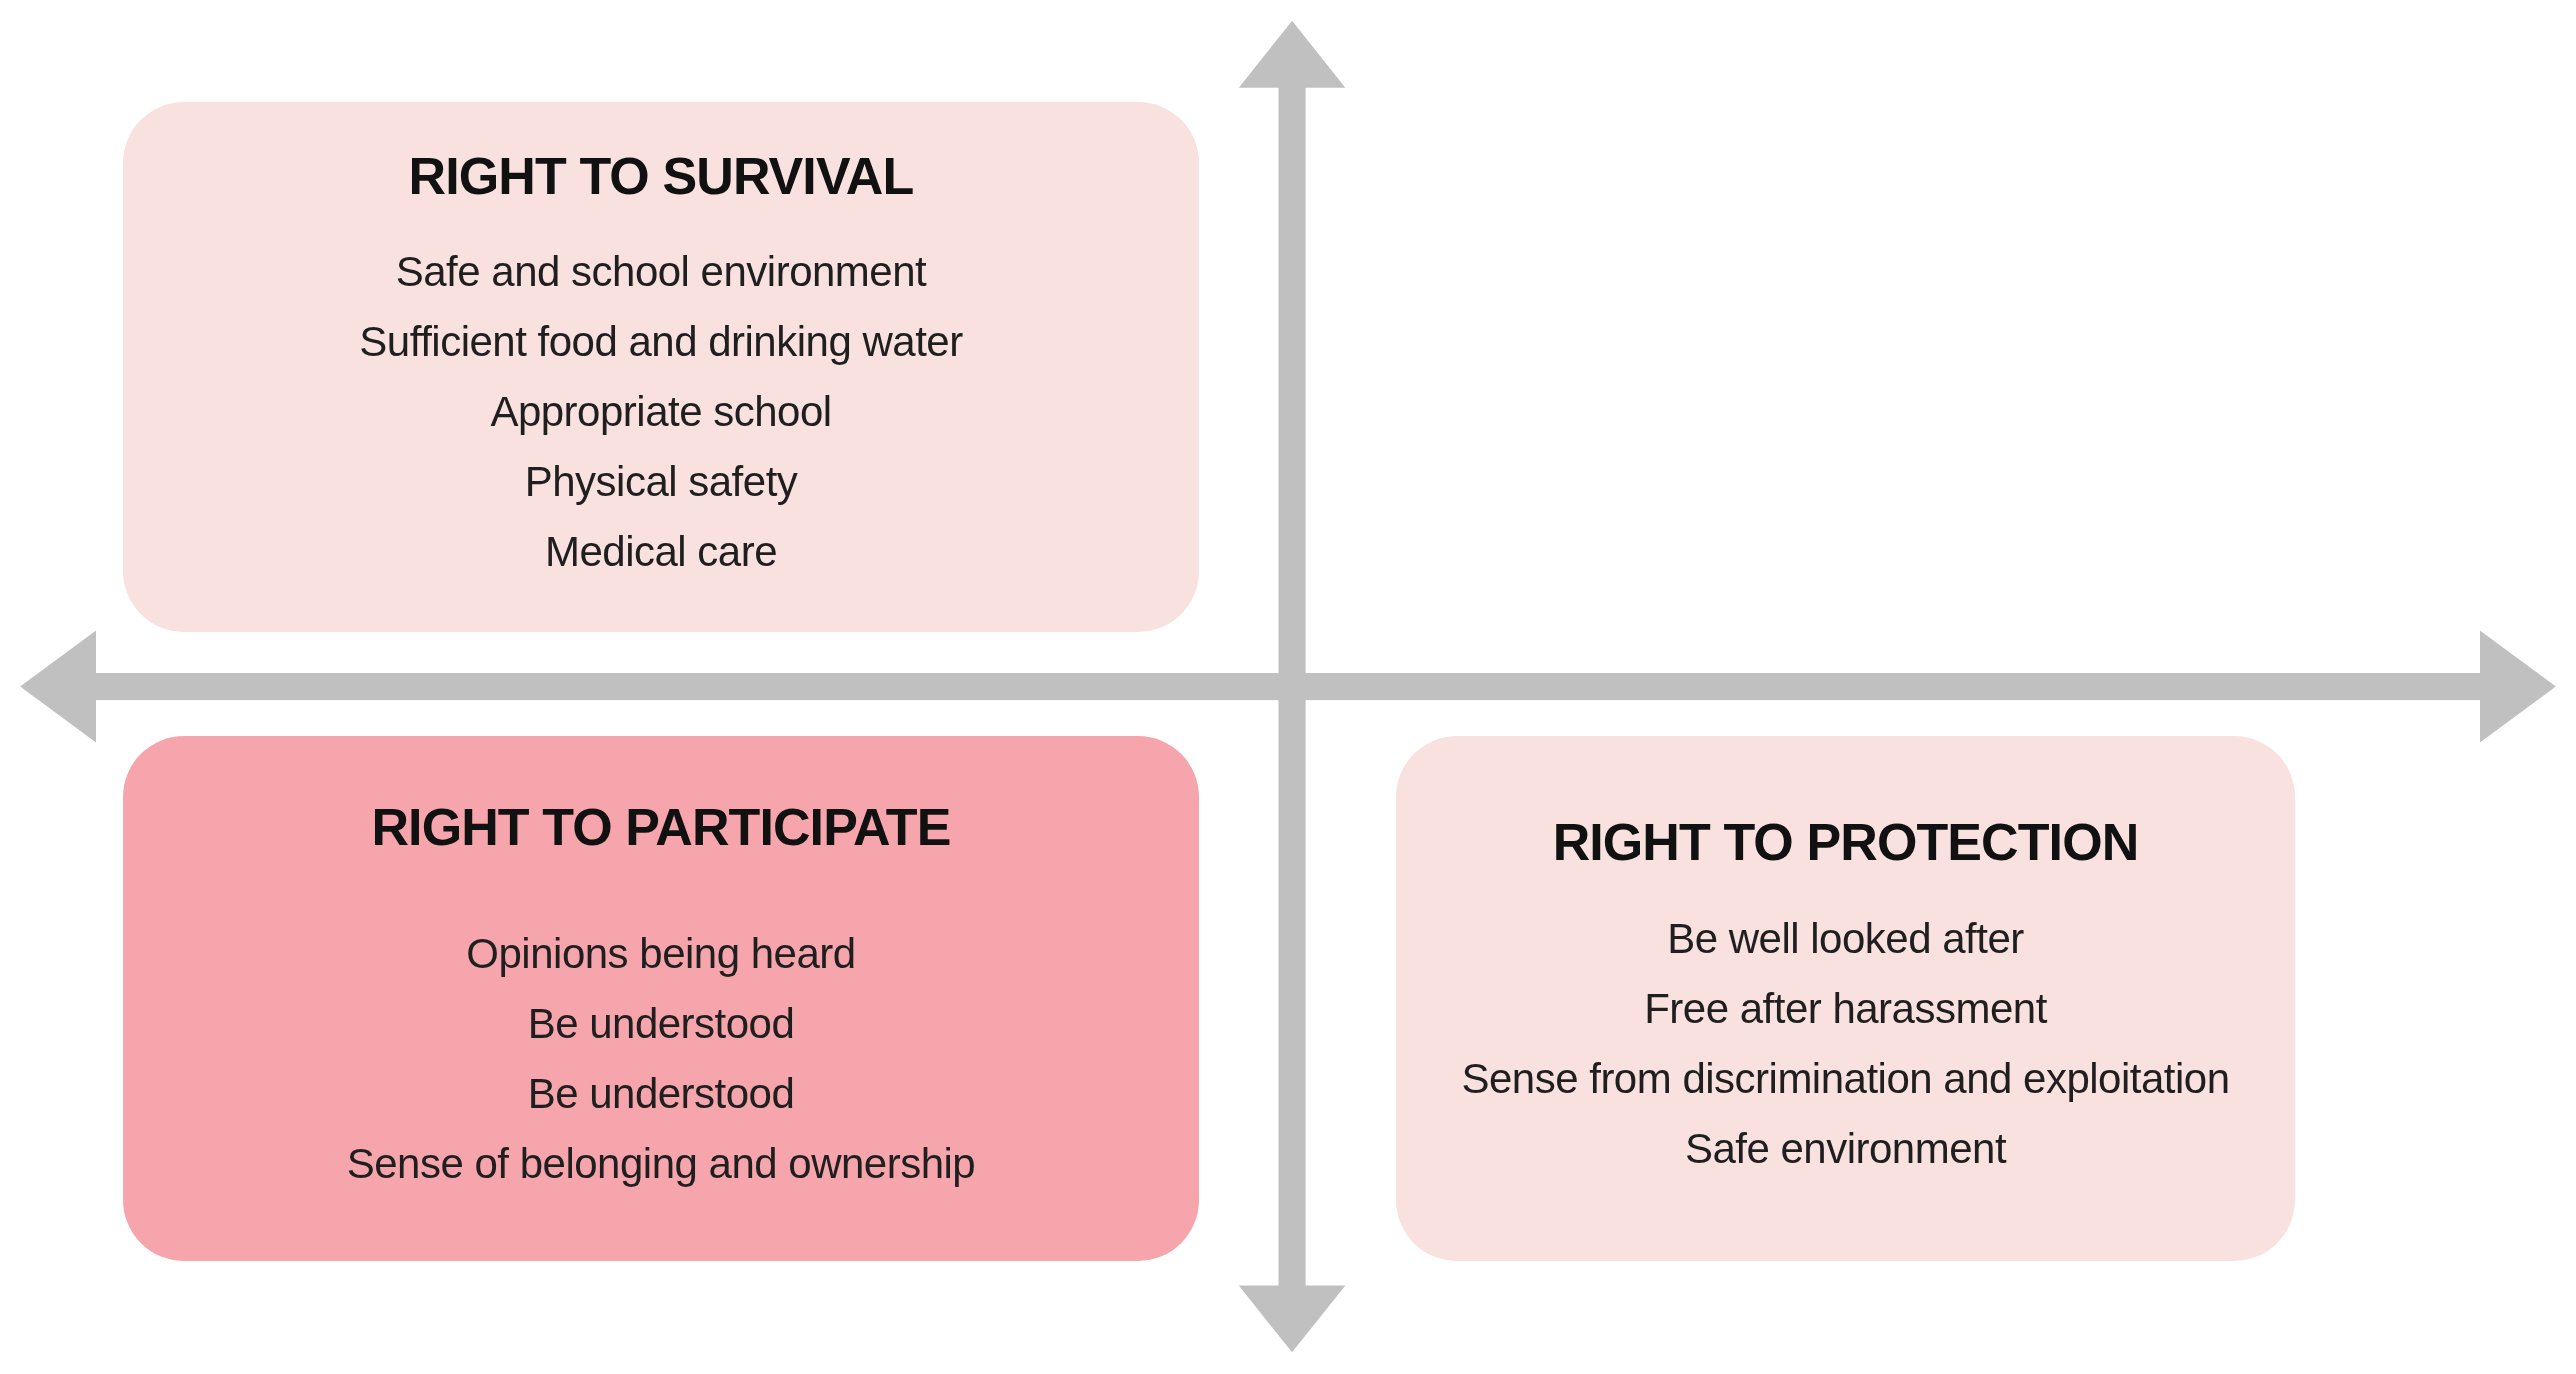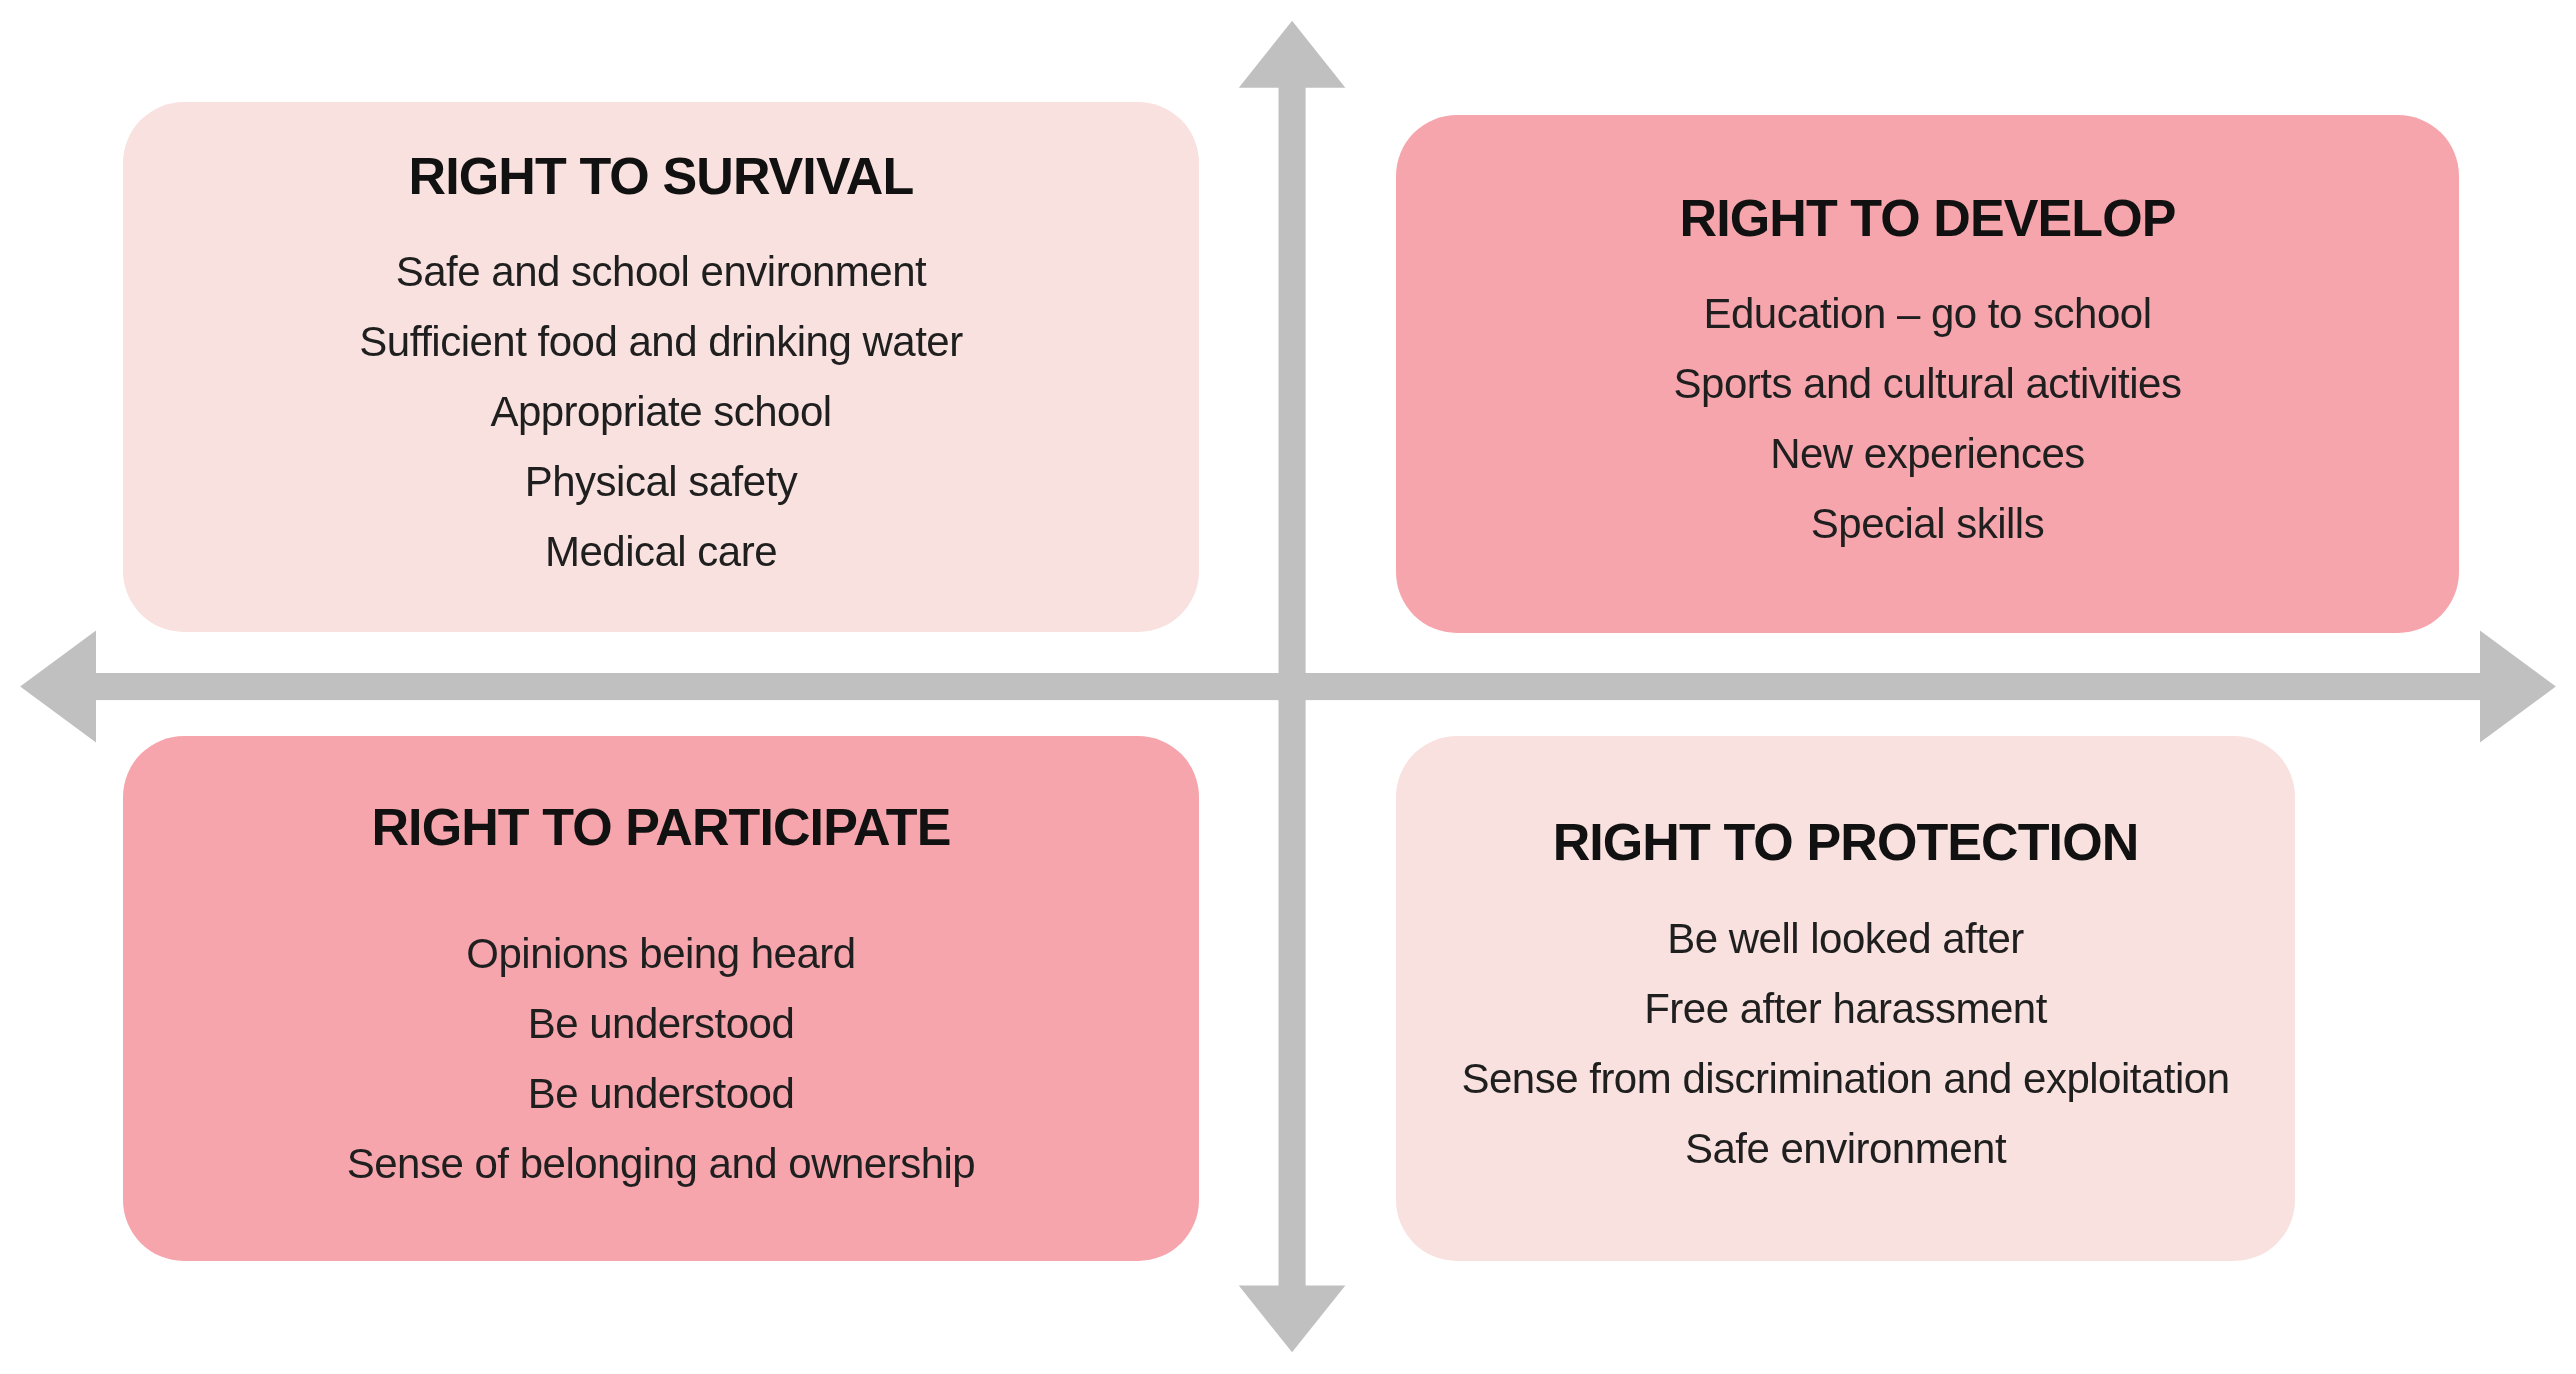--- a/index.html
+++ b/index.html
@@ -87,29 +87,20 @@
     <h2 class="q-title">RIGHT TO SURVIVAL</h2>
     <ul class="q-items">
       <li class="q-item">Safe and school environment</li>
       <li class="q-item">Sufficient food and drinking water</li>
       <li class="q-item">Appropriate school</li>
       <li class="q-item">Physical safety</li>
       <li class="q-item">Medical care</li>
     </ul>
   </div>
 
-  <div class="quadrant dark q-develop">
-    <h2 class="q-title">RIGHT TO DEVELOP</h2>
-    <ul class="q-items">
-      <li class="q-item">Education – go to school</li>
-      <li class="q-item">Sports and cultural activities</li>
-      <li class="q-item">New experiences</li>
-      <li class="q-item">Special skills</li>
-    </ul>
-  </div>
 
   <div class="quadrant dark q-participate">
     <h2 class="q-title">RIGHT TO PARTICIPATE</h2>
     <ul class="q-items">
       <li class="q-item">Opinions being heard</li>
       <li class="q-item">Be understood</li>
       <li class="q-item">Be understood</li>
       <li class="q-item">Sense of belonging and ownership</li>
     </ul>
   </div>

